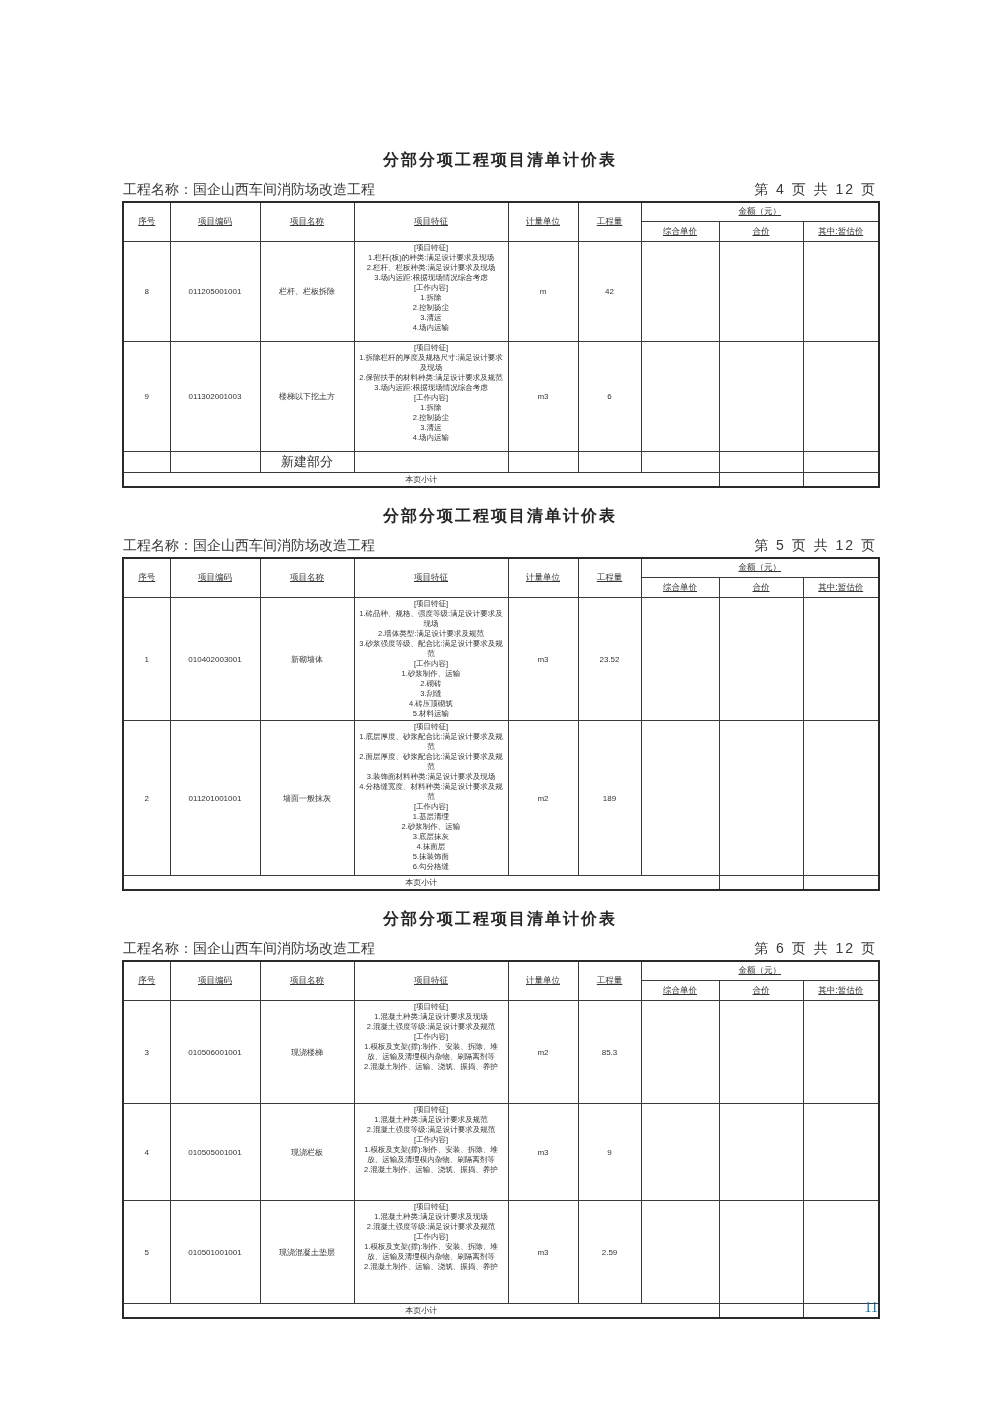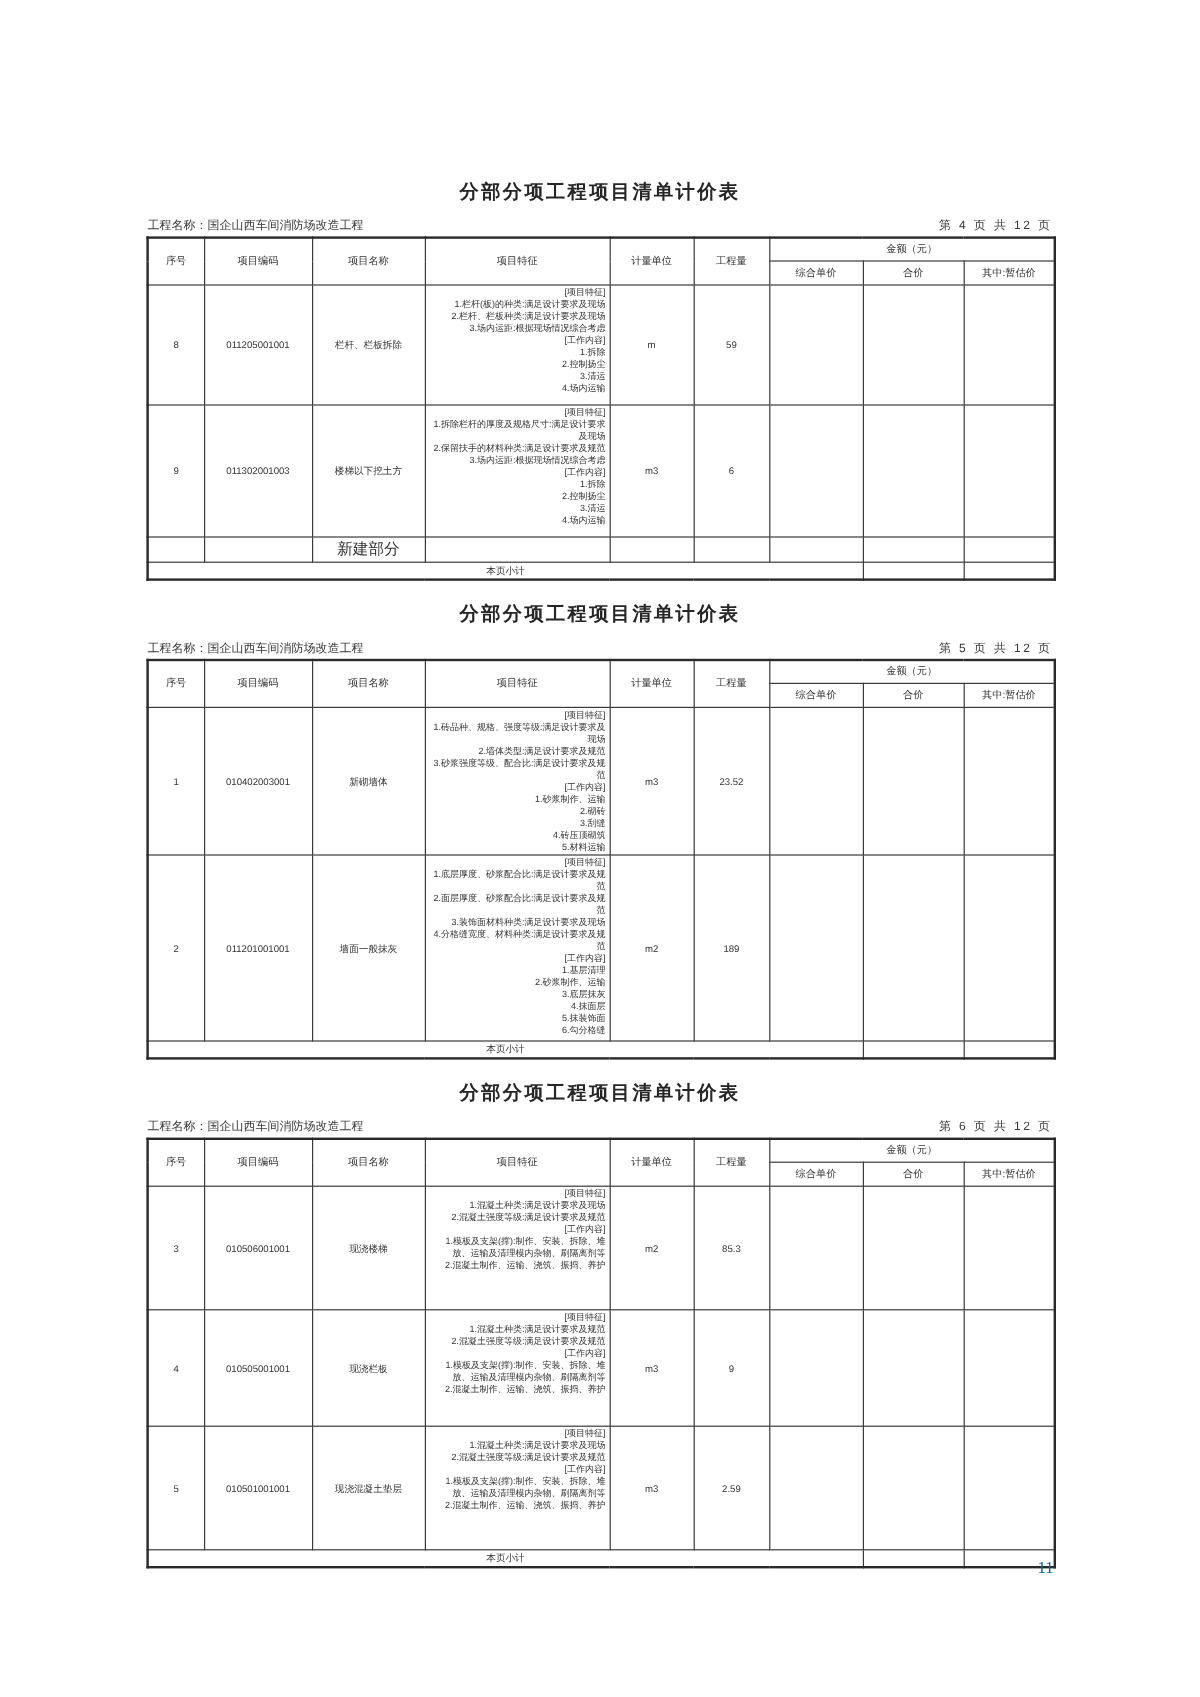--- a/index.html
+++ b/index.html
@@ -11,35 +11,35 @@
   }
   .page{width:1000px;height:1414px;position:relative;padding-top:150px;box-sizing:border-box;}
   .sheet{width:756px;margin:0 auto;}
   .sheet + .sheet{margin-top:18px;}
   .sheet h2{
     margin:0 0 10px 0;text-align:center;font-size:16px;font-weight:bold;
     letter-spacing:2px;color:#262626;font-family:Liberation Serif, serif;
   }
   .meta{
     display:flex;justify-content:space-between;align-items:flex-end;
-    font-size:10px;color:#3a3a3a;margin-bottom:2px;padding:0 1px;gap:44px;
+    font-size:14px;color:#3a3a3a;margin-bottom:2px;padding:0 1px;gap:44px;
   }
   .meta .pg{letter-spacing:2px;}
   table.boq{
     width:756px;table-layout:fixed;border-collapse:collapse;
     border:2px solid #2a2a2a;
   }
   table.boq th,table.boq td{
     border:1px solid #3a3a3a;padding:1px 3px;overflow:hidden;
     font-weight:normal;color:#333;
   }
-  table.boq th{font-size:8.5px;vertical-align:middle;padding:2px 1px;}
+  table.boq th{font-size:8.5px;vertical-align:middle;padding:2px 1px;text-decoration:underline;}
   td.c{font-size:8px;text-align:center;vertical-align:middle;}
   td.features{
-    font-size:7.5px;line-height:10px;text-align:right;vertical-align:top;
+    font-size:7.5px;line-height:10px;text-align:center;vertical-align:top;
     white-space:pre-line;padding:2px 4px;letter-spacing:0;
   }
   tr.hdr1 th{height:14px;}
   tr.hdr2 th{height:15px;}
   tr.subtotal-row td{font-size:8px;}
   tr.divider-row td{font-size:13px;vertical-align:top;}
   .pageno{
     position:absolute;right:122px;top:1300px;
     font-family:"Liberation Serif","DejaVu Serif",serif;
     font-size:14px;color:#0369a1;
@@ -92,21 +92,21 @@
           <td class="features">[项目特征]
 1.栏杆(板)的种类:满足设计要求及现场
 2.栏杆、栏板种类:满足设计要求及现场
 3.场内运距:根据现场情况综合考虑
 [工作内容]
 1.拆除
 2.控制扬尘
 3.清运
 4.场内运输</td>
           <td class="c">m</td>
-          <td class="c">59</td>
+          <td class="c">42</td>
           <td></td>
           <td></td>
           <td></td>
         </tr>
         <tr class="item-row" style="height:110px">
           <td class="c">9</td>
           <td class="c">011302001003</td>
           <td class="c">楼梯以下挖土方</td>
           <td class="features">[项目特征]
 1.拆除栏杆的厚度及规格尺寸:满足设计要求及现场

